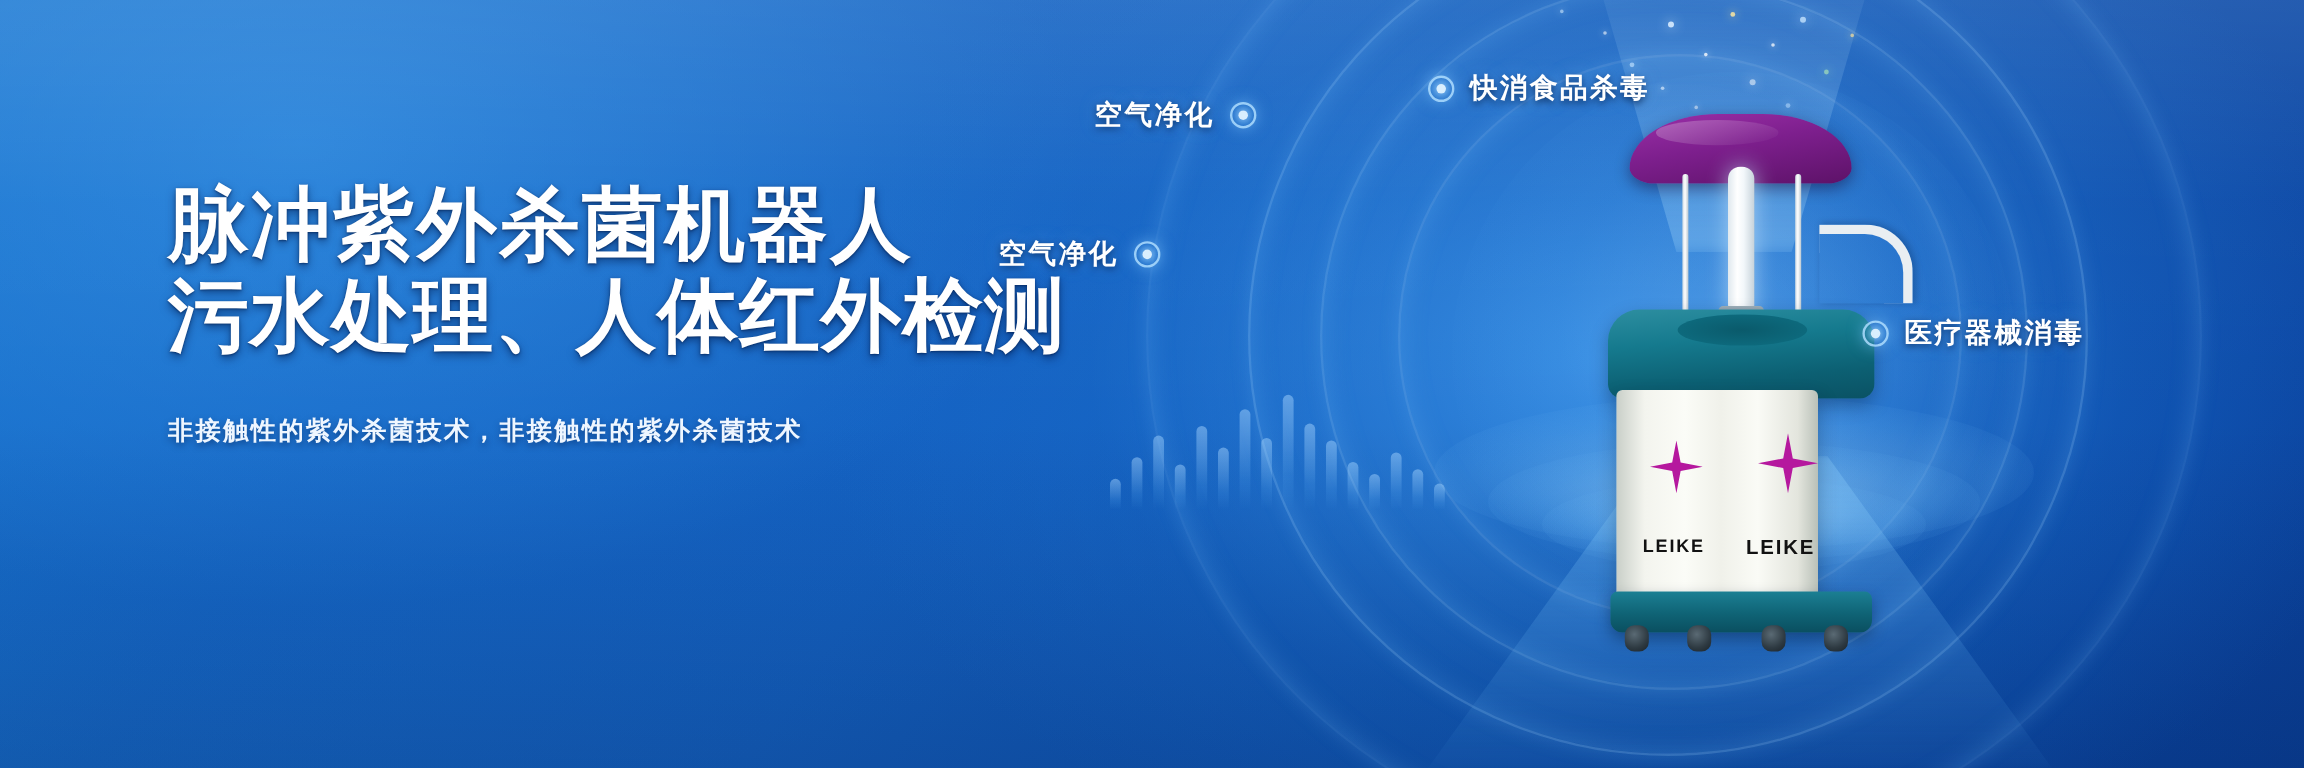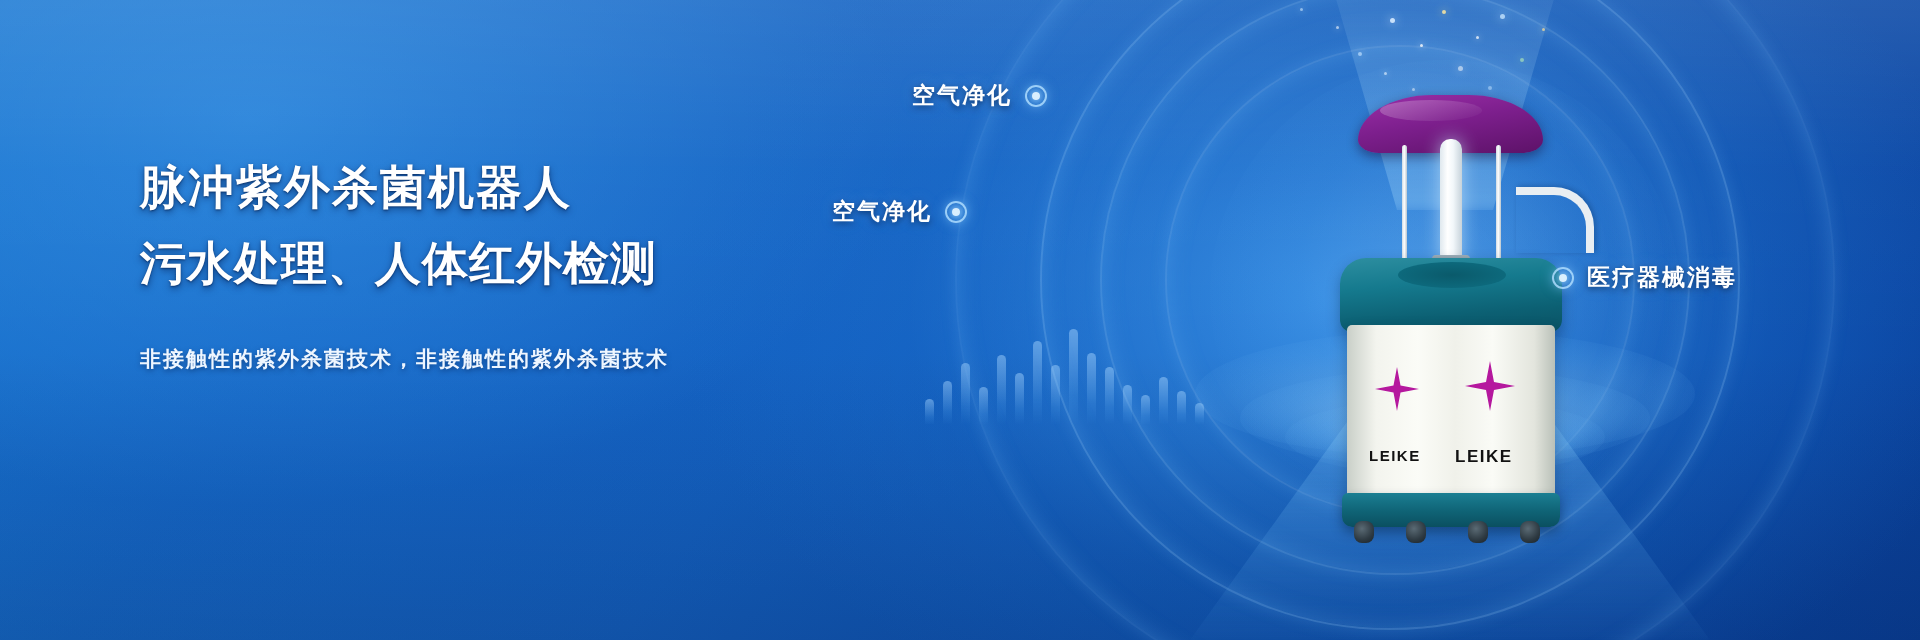--- a/index.html
+++ b/index.html
@@ -26,21 +26,21 @@
     background:linear-gradient(180deg, rgba(255,255,255,0.10) 0%, rgba(255,255,255,0.02) 26%, rgba(0,0,0,0) 55%, rgba(0,20,60,0.18) 100%);
     pointer-events:none;
   }
 
   
   .copy { position:absolute; left:140px; top:150px; width:720px; }
 
   .title-line {
     font-family:"Liberation Serif", serif;
     font-weight:700;
-    font-size:46px;
+    font-size:67px;
     line-height:76px;
     color:#ffffff;
     letter-spacing:2px;
     text-shadow:0 3px 7px rgba(0,28,78,0.55), 0 1px 2px rgba(0,20,60,0.6);
     white-space:nowrap;
   }
   .title-line.second { letter-spacing:1px; }
 
   .sub-wrap { margin-top:36px; }
   .sub-line {
@@ -162,21 +162,21 @@
     border-radius:26px 26px 12px 12px;
     box-shadow:0 6px 14px rgba(0,30,60,0.35);
   }
   .top-cap::before {
     content:""; position:absolute; left:58px; top:4px; width:108px; height:26px;
     background:radial-gradient(ellipse at 50% 50%, #0a5a6b 0%, #0d697c 70%, #13788c 100%);
     border-radius:50%;
   }
 
   .body {
-    position:absolute; left:27px; top:230px; width:208px; height:175px;
+    position:absolute; left:27px; top:230px; width:168px; height:175px;
     background:linear-gradient(90deg, #c9cfc8 0%, #f3f4ee 14%, #fbfcf7 34%, #f0f1ea 52%, #fafbf6 70%, #e3e5dd 90%, #b9c0b8 100%);
     border-radius:5px;
     box-shadow:0 8px 16px rgba(0,25,55,0.30);
   }
   .star {
     position:absolute; width:44px; height:44px;
     background:#b5189e;
     clip-path:polygon(50% 0%, 58% 42%, 100% 50%, 58% 58%, 50% 100%, 42% 58%, 0% 50%, 42% 42%);
   }
   .star.s1 { left:28px; top:42px; }
@@ -315,20 +315,24 @@
       <div class="wheel w2"></div>
       <div class="wheel w3"></div>
       <div class="wheel w4"></div>
     </div>
 
     <div class="hotspot" style="left:-178px; top:80px;">
       <span class="lbl">空气净化</span>
       <span class="node"></span>
     </div>
 
+    <div class="hotspot" style="left:100px; top:58px;">
+      <span class="node"></span>
+      <span class="lbl">快消食品杀毒</span>
+    </div>
 
     <div class="hotspot" style="left:-258px; top:196px;">
       <span class="lbl">空气净化</span>
       <span class="node"></span>
     </div>
 
     <div class="hotspot" style="left:462px; top:262px;">
       <span class="node"></span>
       <span class="lbl">医疗器械消毒</span>
     </div>

